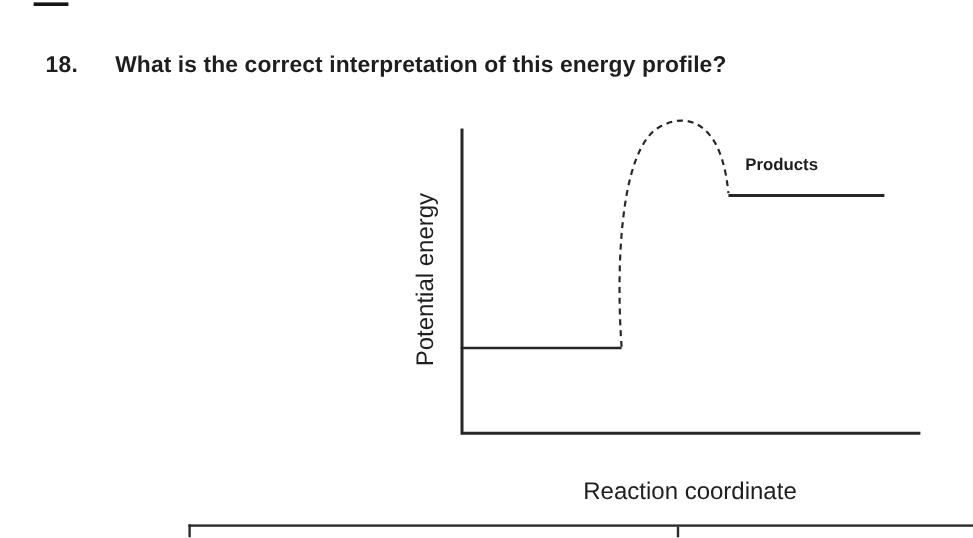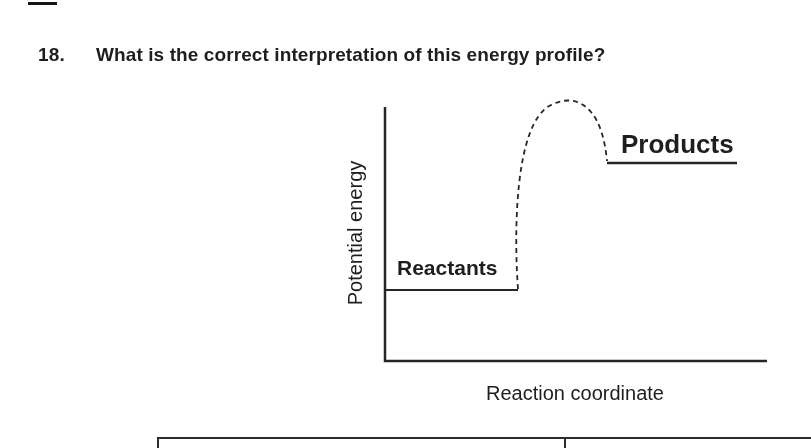--- a/index.html
+++ b/index.html
@@ -43,32 +43,32 @@
   
   #diagram-svg { left: 0; top: 0; }
 
   #reactants-label {
     left: 397px; top: 256px;
     font-size: 21px;
     font-weight: 700;
   }
   #products-label {
     left: 621px; top: 129px;
-    font-size: 26px;
+    font-size: 14px;
     font-weight: 700;
   }
   #y-axis-label {
     left: 246px; top: 221px;
     width: 220px; height: 24px;
     font-size: 20px;
     text-align: center;
     transform: rotate(-90deg);
   }
   #x-axis-label {
-    left: 450px; top: 382px;
+    left: 450px; top: 399px;
     width: 250px;
     font-size: 20px;
     text-align: center;
   }
 
   
   #answer-table-fragment {
     left: 157px; top: 437px;
     width: 700px; height: 14px;
     border-top: 2px solid #2c2c2c;
@@ -99,21 +99,20 @@
 
     <polyline class="ink-line" points="385,107 385,361 767,361" stroke-width="2.5"></polyline>
 
     <line class="ink-line" x1="384" y1="290" x2="518" y2="290" stroke-width="2"></line>
 
     <line class="ink-line" x1="607" y1="163" x2="737" y2="163" stroke-width="2.5"></line>
 
     <path class="ink-line" d="M 518 289 C 514 235 514 123 551 105 C 566 97.5 580 99 591 112 C 600 122.5 605 140 607 161" stroke-width="1.8" stroke-dasharray="5,4"></path>
   </svg>
 
-  <div id="reactants-label" class="abs">Reactants</div>
 
   <div id="products-label" class="abs">Products</div>
 
   <div id="y-axis-label" class="abs">Potential energy</div>
 
   <div id="x-axis-label" class="abs">Reaction coordinate</div>
 
   <div id="answer-table-fragment" class="abs">
     <div id="answer-table-divider"></div>
   </div>

